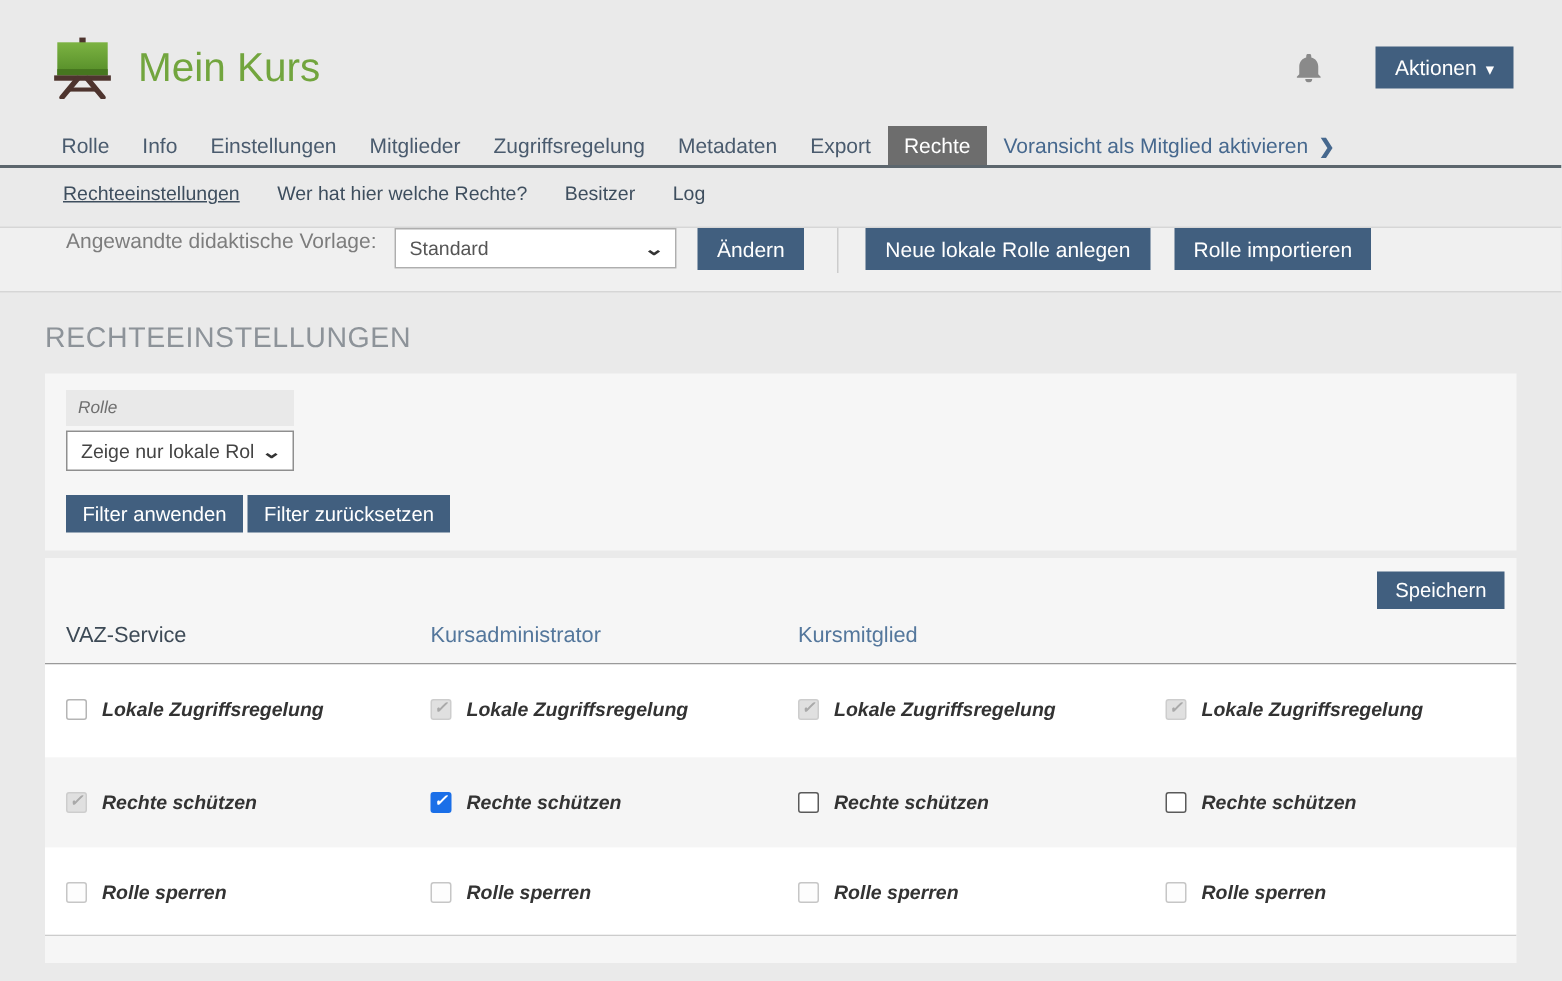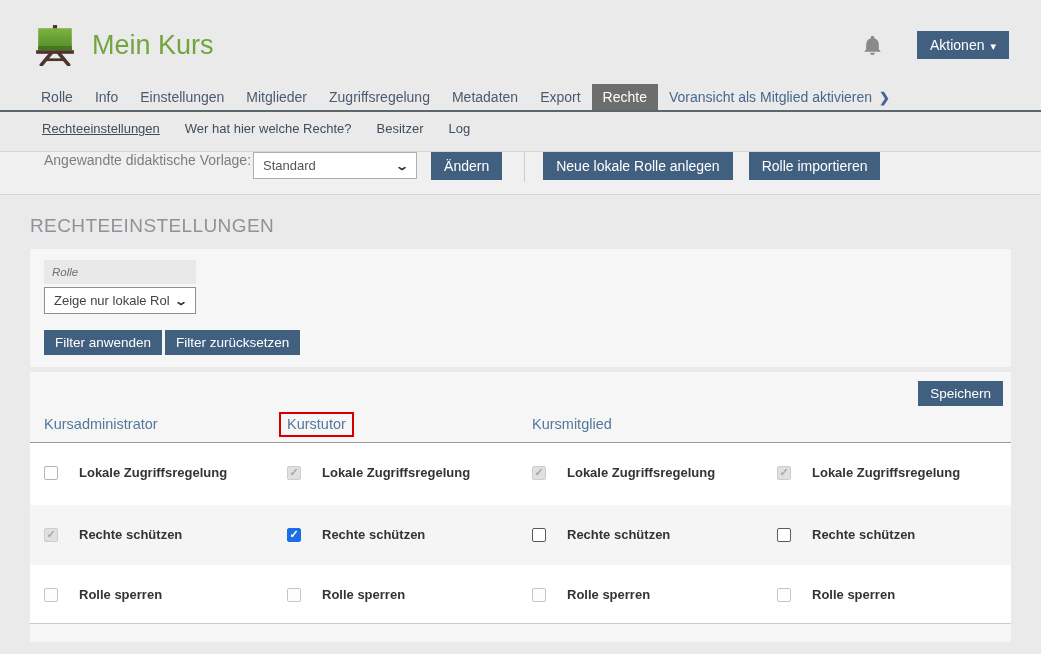--- a/index.html
+++ b/index.html
@@ -28,21 +28,21 @@
   .subtab { cursor:pointer; white-space:nowrap; }
   .subtab.active { text-decoration:underline; }
   
   .toolbar { height:44px; margin-top:4px; background:#f0f0f0;
              border-top:1px solid #d6d6d6; border-bottom:1px solid #d6d6d6;
              display:flex; align-items:flex-start; padding:0 30px 0 44px; }
   .tool-label { color:#7d7d7d; font-size:14px; }
   .select { background:#fff; border:1px solid #aeaeae; height:27px; display:flex;
             align-items:center; justify-content:space-between; padding:0 9px;
             font-size:13px; color:#555; cursor:pointer; }
-  .select.template { width:164px; margin-left:2px; }
+  .select.template { width:188px; margin-left:12px; }
   .select .sel-caret { font-size:12px; color:#333; font-weight:bold; transform:scaleX(1.4); }
   .toolbar .btn.change { margin-left:14px; }
   .vdiv { width:1px; height:30px; background:#cccccc; margin:0 18px 0 22px; }
   .toolbar .btn + .btn.gap { margin-left:16px; }
   
   .section-heading { margin:20px 0 12px 30px; font-size:19px; font-weight:400;
                      color:#8d9399; letter-spacing:.4px; }
   .filter-panel { margin:0 30px; background:#f6f6f6; height:118px; padding:11px 14px; }
   .field-label { width:152px; background:#e9e9e9; color:#6f6f6f; font-style:italic;
                  font-size:11.5px; padding:6px 8px; }
@@ -59,21 +59,21 @@
   .col-plain { color:#3d4a56; }
   .col-link { color:#54779c; cursor:pointer; }
   .hl { display:inline-block; border:2px solid #d40000; padding:2px 6px 3px; margin:-4px -8px; }
   .prows { border-bottom:1px solid #cccccc; }
   .prow { display:grid; grid-template-columns:243px 245px 245px 1fr; padding:0 14px;
           background:#ffffff; align-items:start; }
   .prow:nth-child(2) { background:#f5f5f5; }
   .prow:nth-child(1) { height:62px; }
   .prow:nth-child(2) { height:60px; }
   .prow:nth-child(3) { height:58px; }
-  .pcell { display:flex; align-items:center; gap:21px; padding-top:22px; }
+  .pcell { display:flex; align-items:center; gap:10px; padding-top:22px;font-style:italic; }
   .cb { width:14px; height:14px; border-radius:2px; flex:0 0 auto;
         display:flex; align-items:center; justify-content:center;
         font-size:11px; font-weight:bold; line-height:1; }
   .cb.unchecked       { background:#fff; border:1px solid #b5b5b5; }
   .cb.unchecked-dark  { background:#fff; border:1px solid #5a5a5a; }
   .cb.unchecked-light { background:#fdfdfd; border:1px solid #c6c6c6; }
   .cb.checked          { background:#1a6fe8; border:1px solid #1a6fe8; color:#fff; }
   .cb.checked-disabled { background:#e0e0e0; border:1px solid #cdcdcd; color:#a9a9a9; }
   .cb.checked::after, .cb.checked-disabled::after { content:"✓"; }
   .cblabel { font-size:13px; font-weight:bold; color:#333; white-space:nowrap; }
@@ -151,22 +151,22 @@
     <button class="btn">Filter anwenden</button>
     <button class="btn">Filter zurücksetzen</button>
   </div>
 </div>
 
 <div class="table-panel">
   <div class="save-row">
     <button class="btn">Speichern</button>
   </div>
   <div class="cols">
+      <div><span class="col-plain">VAZ-Service</span></div>
       <div><span class="col-link">Kursadministrator</span></div>
-      <div><span class="col-link hl">Kurstutor</span></div>
       <div><span class="col-link">Kursmitglied</span></div>
     </div>
   <div class="prows">
       <div class="prow">
         <div class="pcell">
           <div class="cb unchecked"></div>
           <div class="cblabel">Lokale Zugriffsregelung</div>
         </div>
         <div class="pcell">
           <div class="cb checked-disabled"></div>

